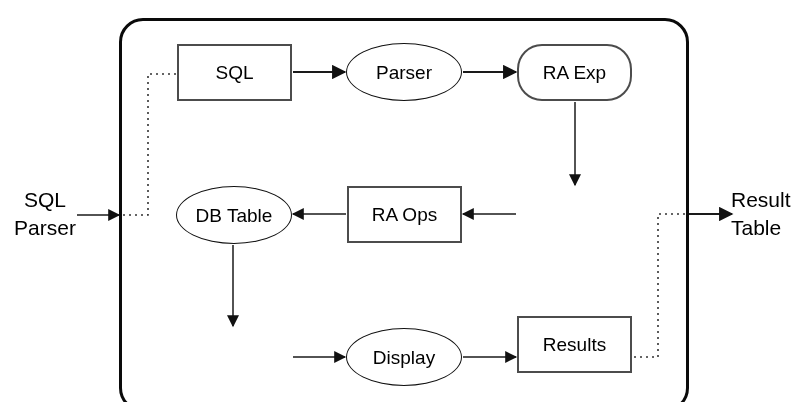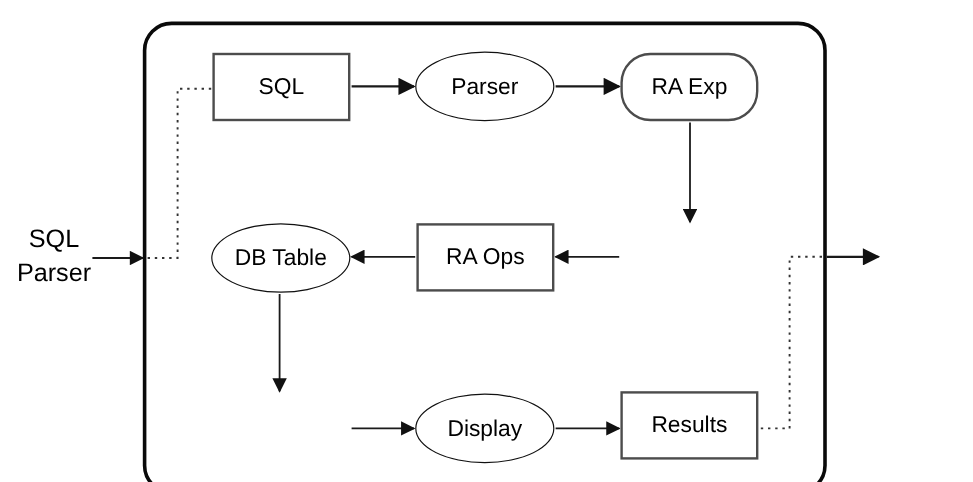--- a/index.html
+++ b/index.html
@@ -109,22 +109,26 @@
   <div class="node ellipse" style="left:176px; top:172px;">
     <span>DB Table</span>
   </div>
   <div class="node rect" style="left:347px; top:172px;">
     <span>RA Ops</span>
   </div>
 
   <div class="node ellipse" style="left:346px; top:314px;">
     <span>Display</span>
   </div>
-  <div class="node rect" style="left:517px; top:312px;">
+  <div class="node rect" style="left:517px; top:302px;">
     <span>Results</span>
   </div>
 
   <div class="ext-label input">
     <div>SQL</div>
     <div>Parser</div>
   </div>
+  <div class="ext-label output">
+    <div>Result</div>
+    <div>Table</div>
+  </div>
 
 </div>
 
 </body></html>

